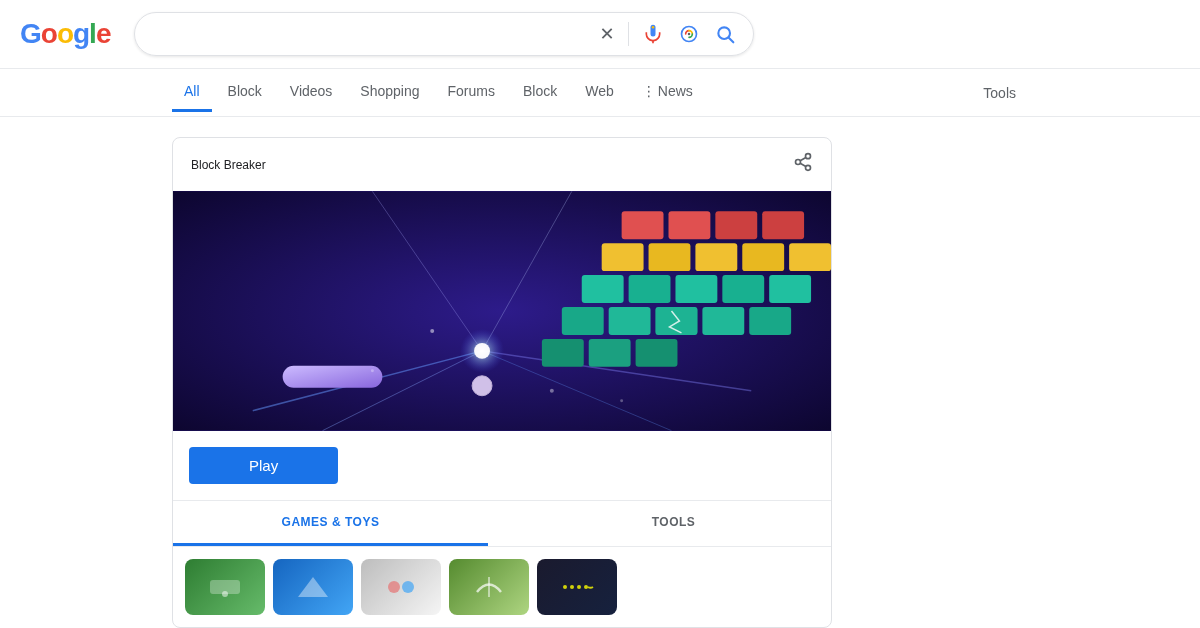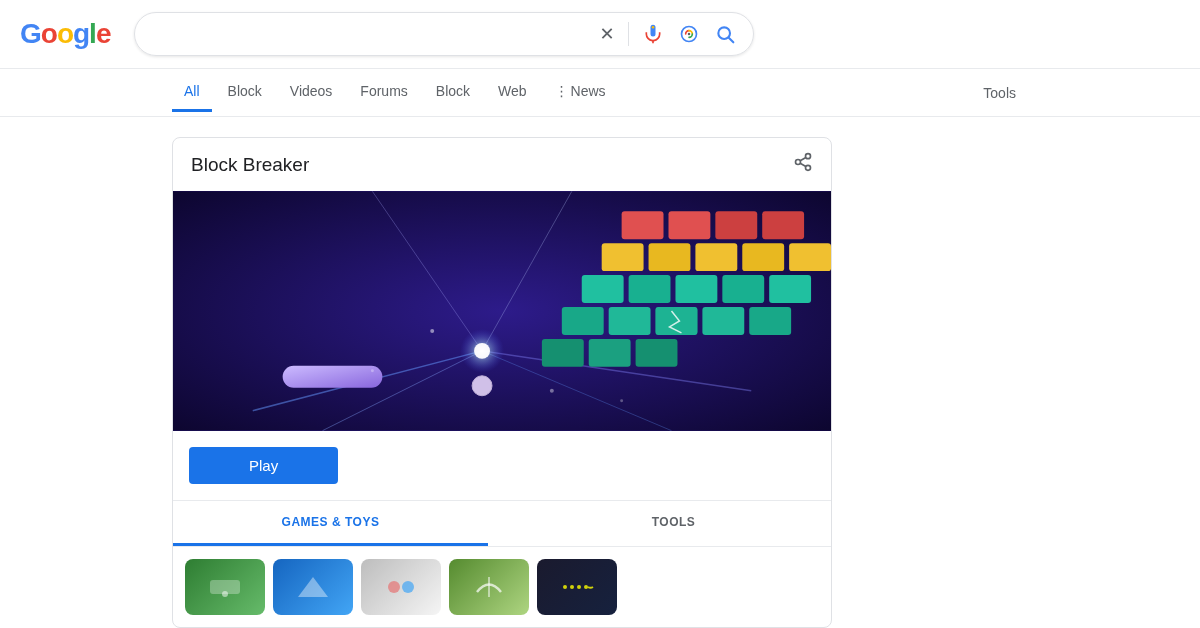--- a/index.html
+++ b/index.html
@@ -109,21 +109,21 @@
       max-width: 660px;
       background: #fff;
     }
     .game-card-header {
       display: flex;
       align-items: center;
       justify-content: space-between;
       padding: 14px 18px;
     }
     .game-title {
-      font-size: 19px;
+      font-size: 12px;
       font-weight: 400;
       color: #202124;
     }
     .share-btn {
       background: none;
       border: none;
       cursor: pointer;
       color: #5f6368;
       font-size: 20px;
     }
@@ -245,20 +245,21 @@
         </svg>
       </button>
     </div>
   </div>
 </div>
 
 <div class="nav-tabs">
   <a class="nav-tab active">All</a>
   <a class="nav-tab">Block</a>
   <a class="nav-tab">Videos</a>
+  <a class="nav-tab">Shopping</a>
   <a class="nav-tab">Forums</a>
   <a class="nav-tab">Block</a>
   <a class="nav-tab">Web</a>
   <a class="nav-tab" style="gap:2px;">
     <span>⋮</span>
     <span>News</span>
   </a>
   <span class="nav-tools">Tools</span>
 </div>
 

